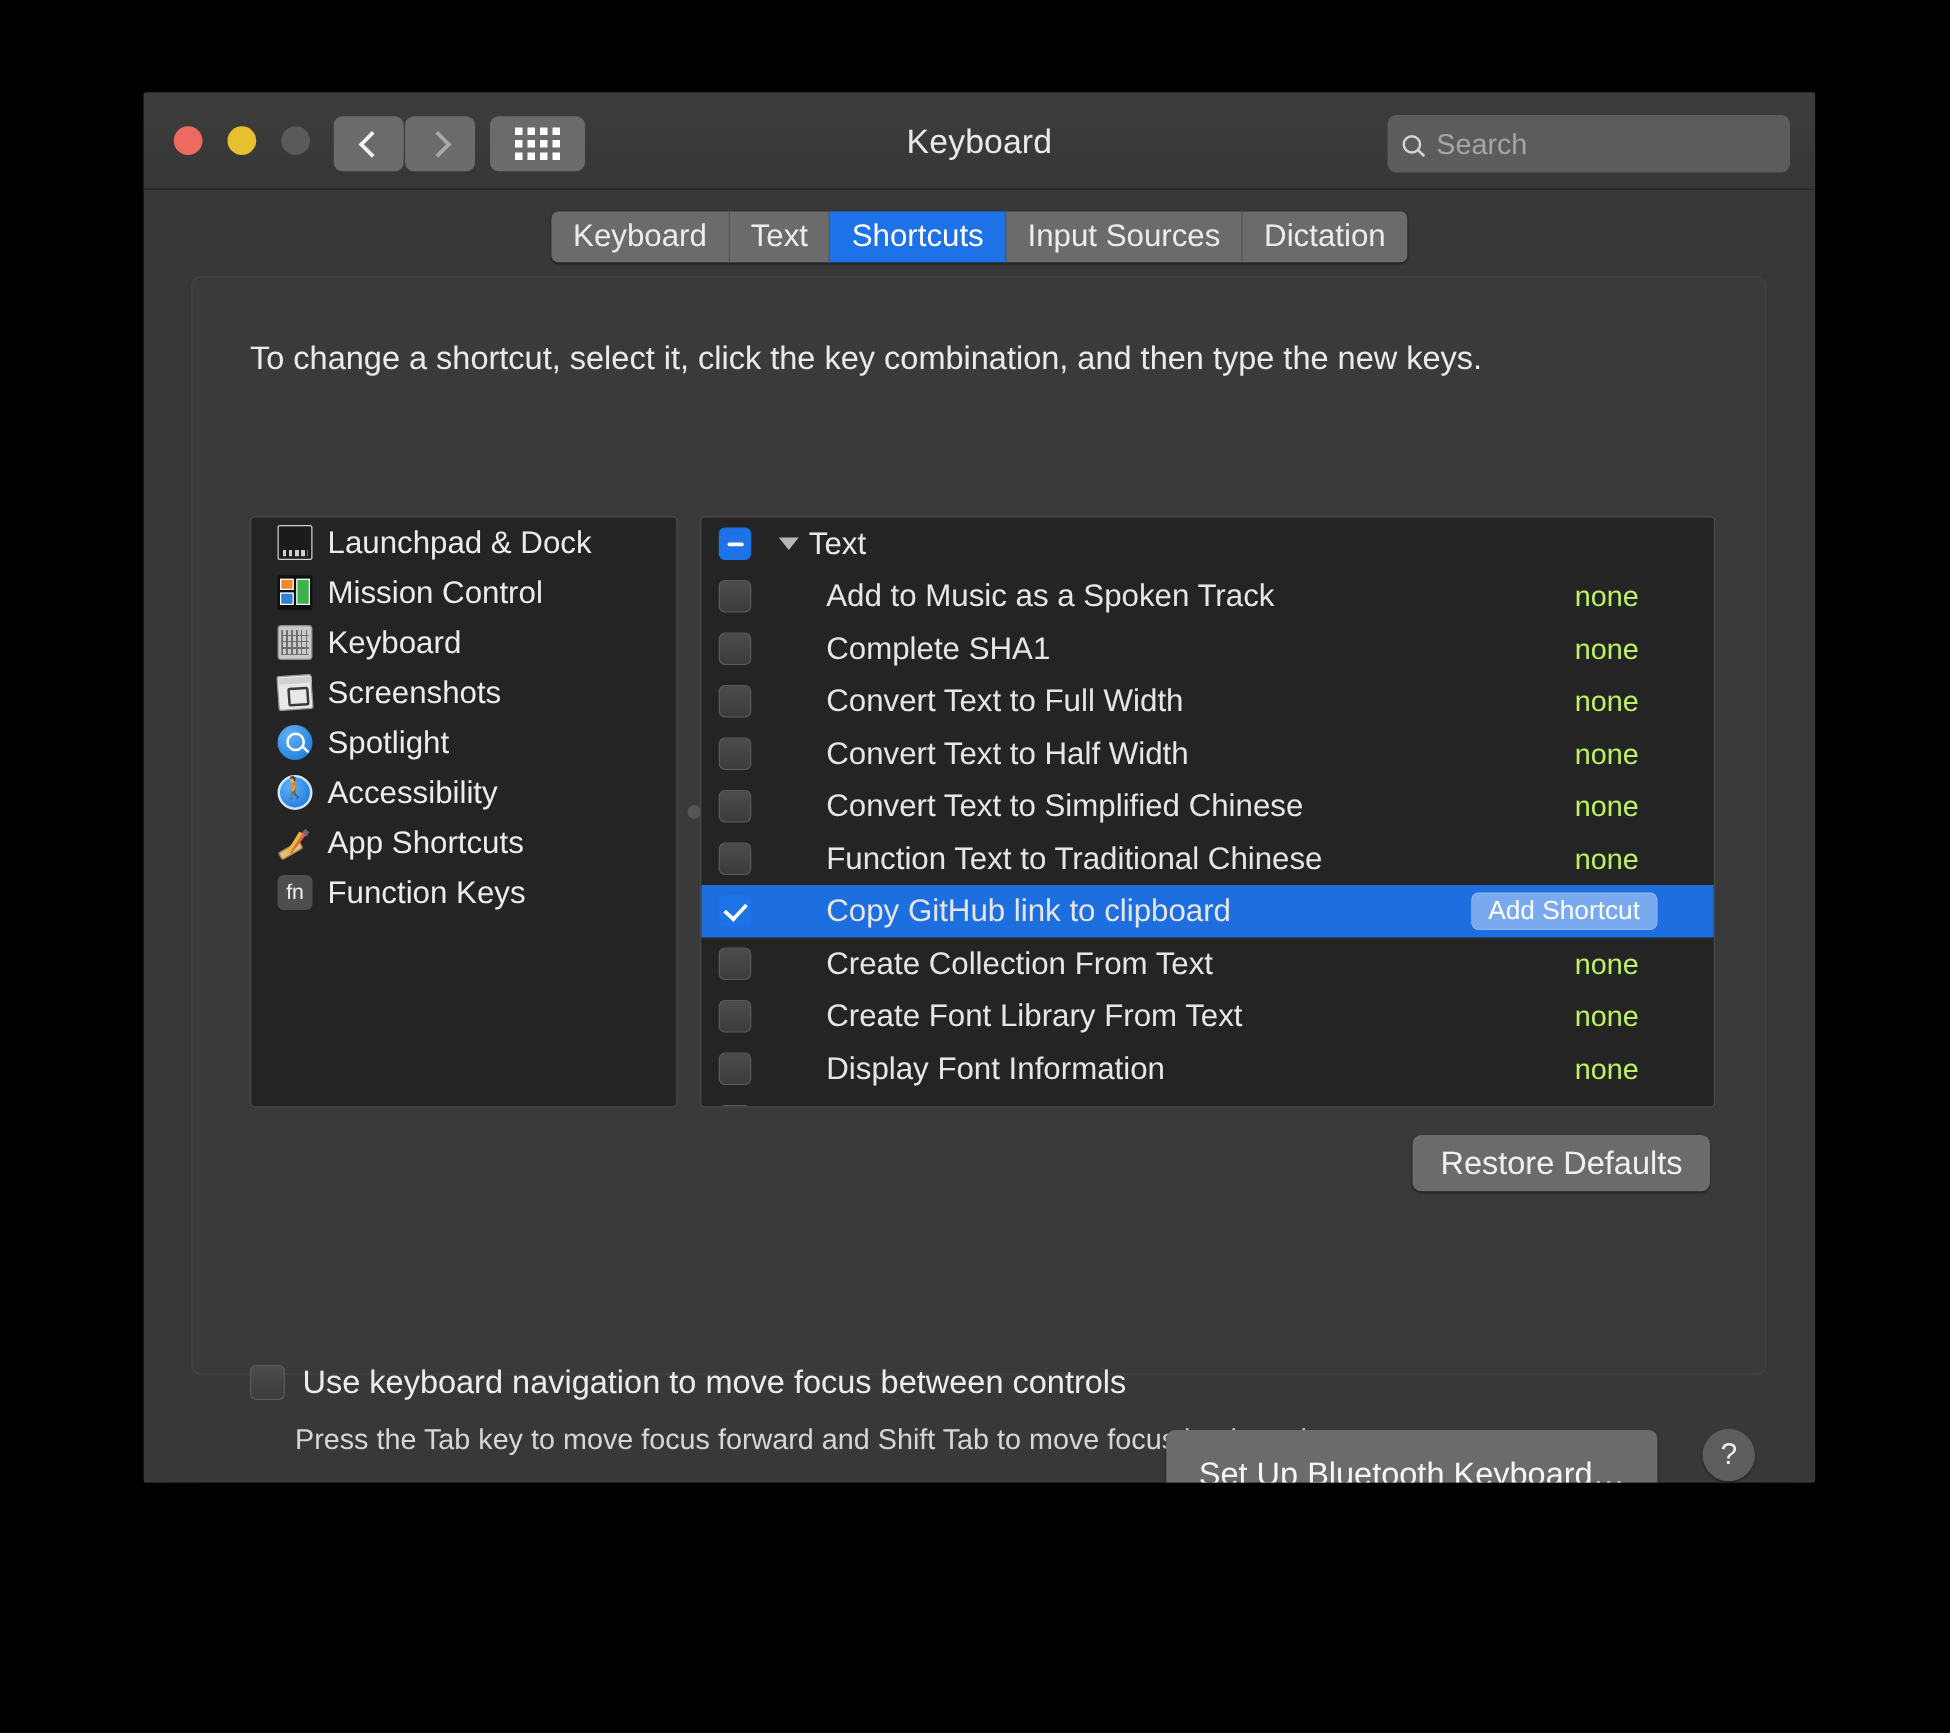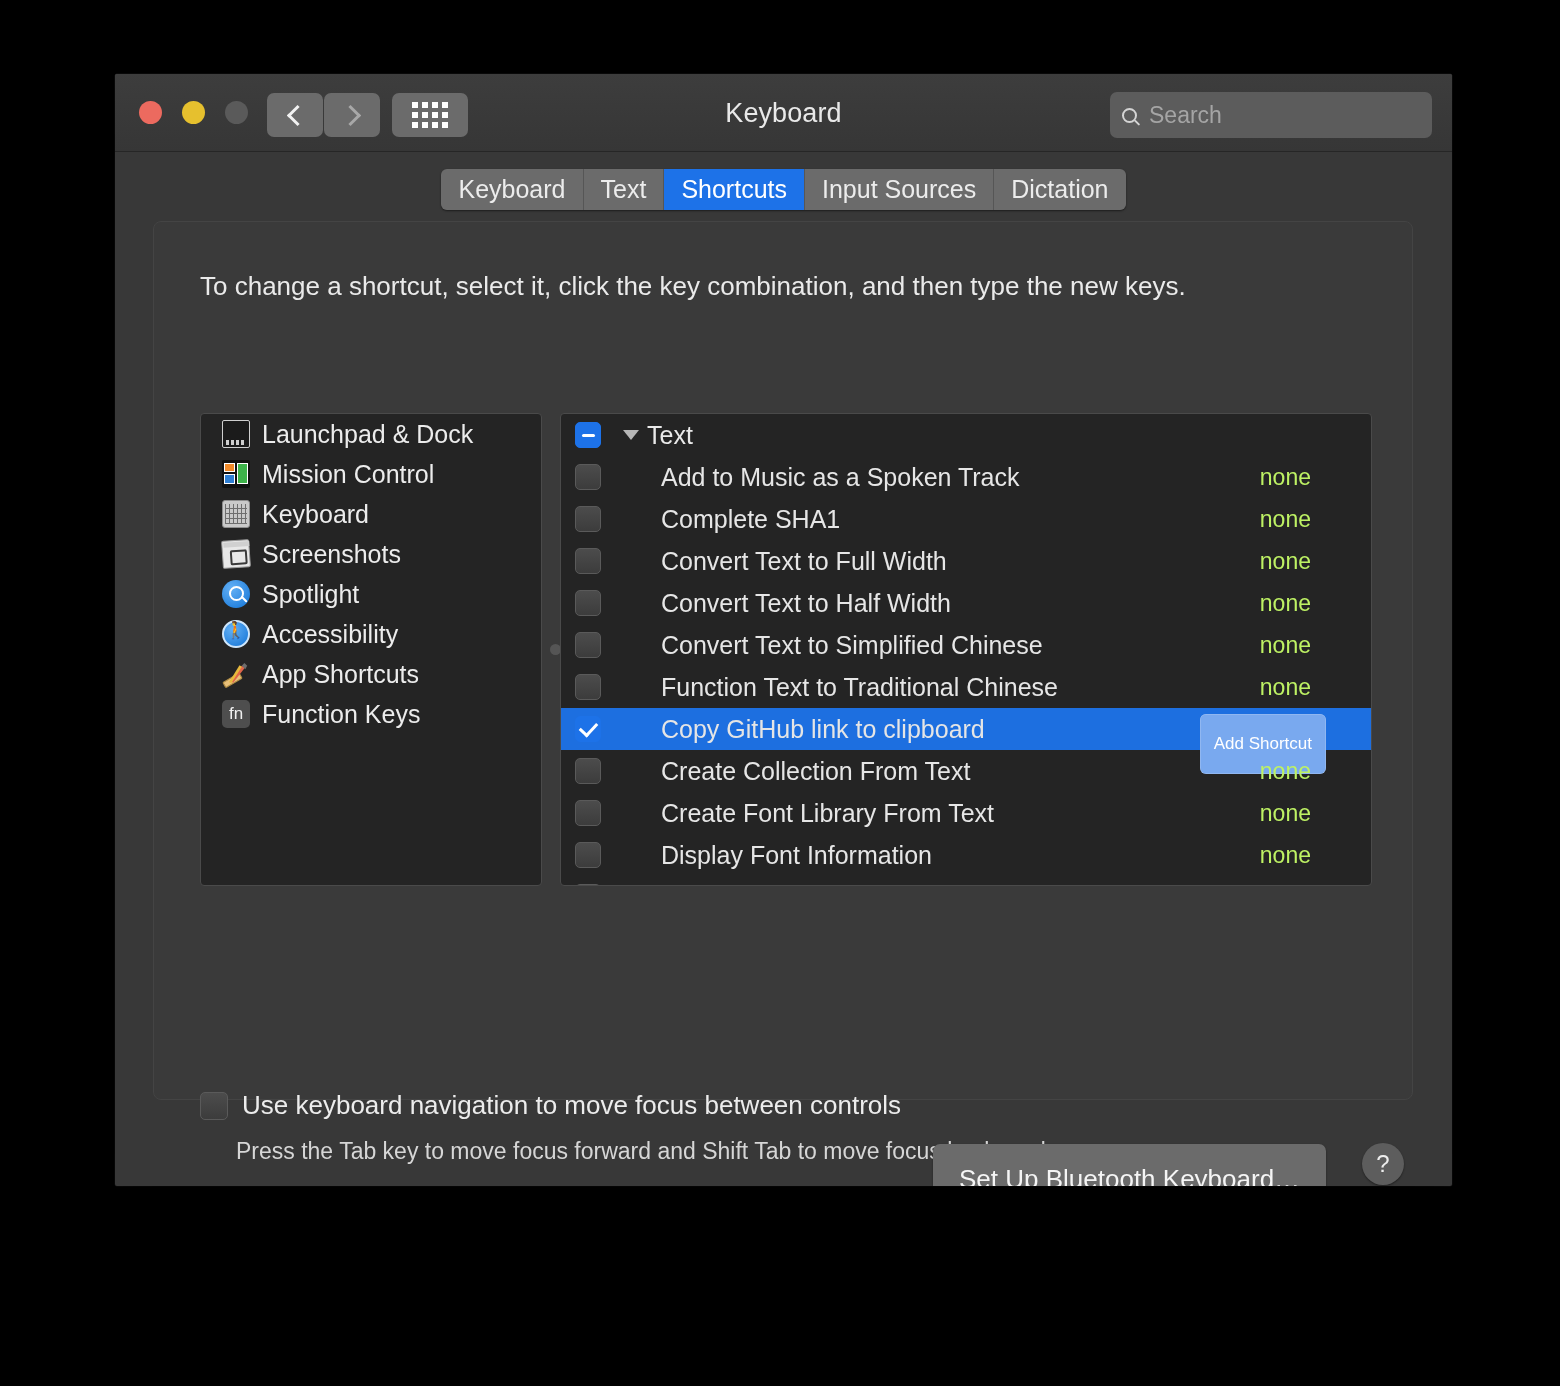--- a/index.html
+++ b/index.html
@@ -225,22 +225,22 @@
     transform: rotate(43deg); margin-bottom:3px;
   }
   .grow .name { color:#e6e6e6; font-size:25px; margin-left:60px; white-space:nowrap; }
   .grow.sel { background:#1d6fe0; }
   .grow.sel .name { color:#e5e5e5; }
   .grow .val {
     position:absolute; right: 60px; color:#bef264; font-size:23px;
   }
   .addbtn {
     position:absolute; right: 45px; top: 6px;
-    background:#79a9ef; color:#fff; font-size:17px;
-    padding: 20px 14px; border-radius: 6px;
+    background:#79a9ef; color:#fff; font-size:21px;
+    padding: 3px 14px; border-radius: 6px;
     box-shadow: inset 0 0 0 .5px rgba(255,255,255,.35);
   }
   .grow.clipped { overflow:hidden; }
 
   
   .restore {
     position:absolute; right: 44px; top: 686px;
     background:#6b6b6b; color:#f0f0f0; font-size:26px;
     padding: 7px 22px; border-radius: 7px;
     box-shadow: 0 1px 2px rgba(0,0,0,.45);
@@ -457,20 +457,21 @@
         <span class="cb"></span>
         <span class="name">Display Font Information</span>
         <span class="val">none</span>
       </div>
 
       <div class="grow clipped">
         <span class="cb"></span>
       </div>
     </div>
 
+    <div class="restore">Restore Defaults</div>
 
     <div class="knav">
       <span class="box"></span>
       <span class="txt">Use keyboard navigation to move focus between controls</span>
     </div>
     <div class="knote">Press the Tab key to move focus forward and Shift Tab to move focus backward.</div>
   </div>
 
   <div class="bt">Set Up Bluetooth Keyboard…</div>
   <div class="help">?</div>

